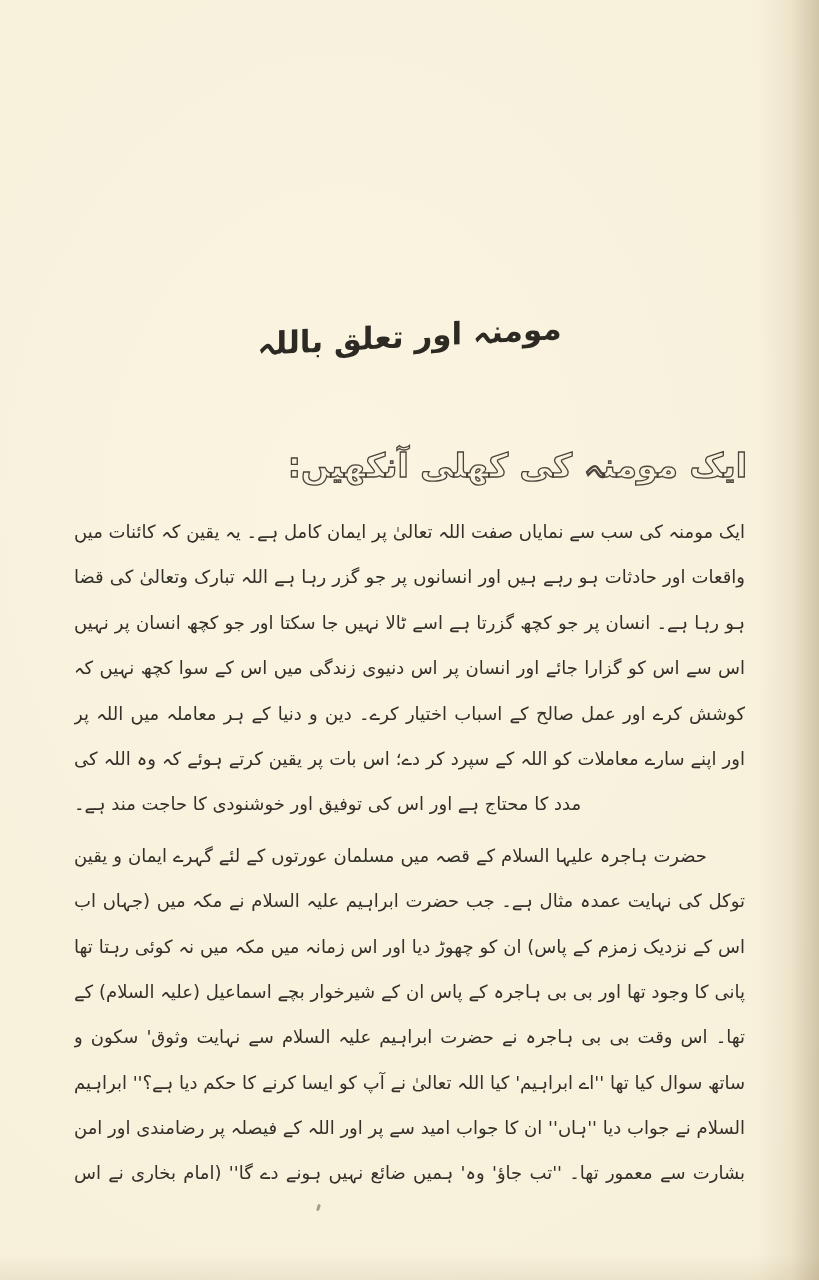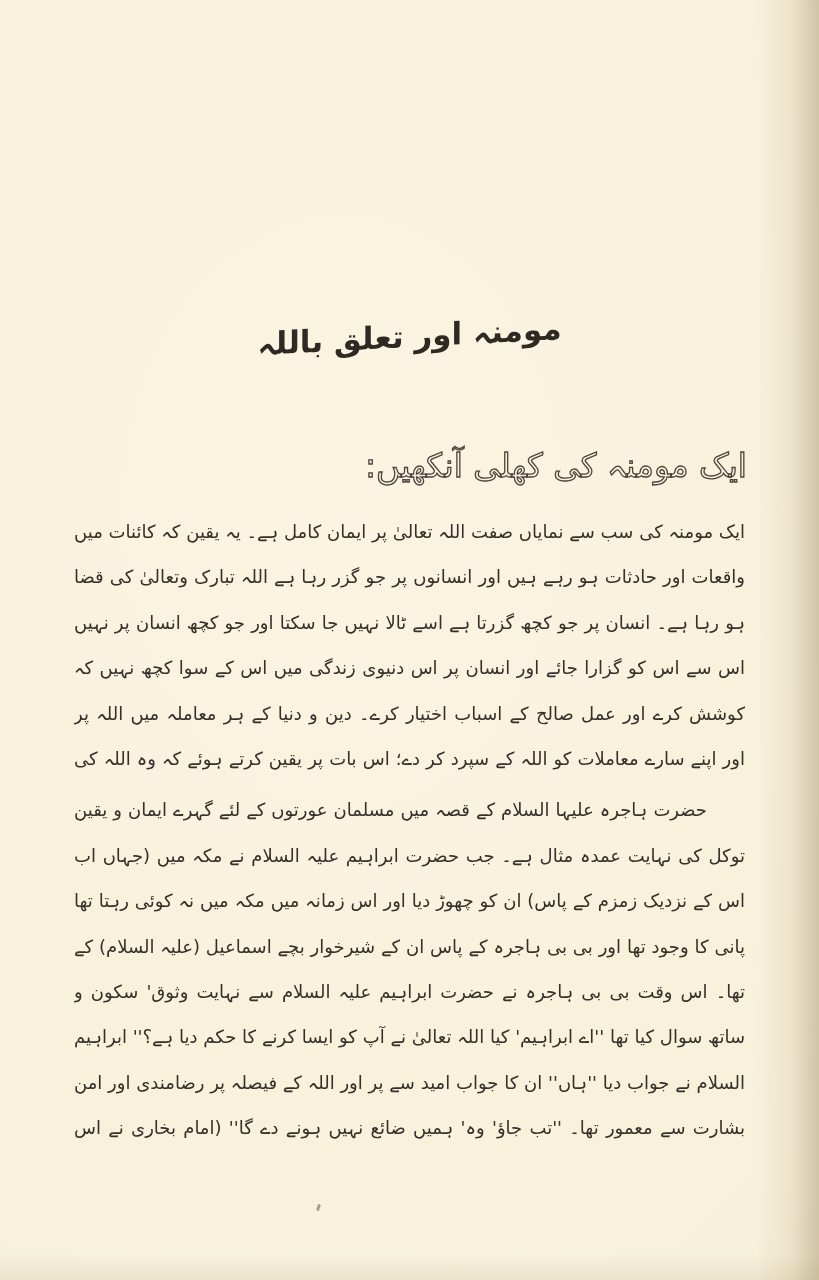--- a/index.html
+++ b/index.html
@@ -30,21 +30,21 @@
     font-size:31px;
     font-weight:bold;
     color:#2d2a24;
     transform:skewY(-3deg);
     letter-spacing:0px;
   }
   .section-heading{
     position:absolute;
     top:446px;right:72px;
     font-size:33px;
-    font-weight:normal;
+    font-weight:bold;
     color:rgba(248,241,220,0.15);
     -webkit-text-stroke:1.3px #4a453c;
     text-stroke:1.3px #4a453c;
     letter-spacing:1px;
   }
   .body-text{
     position:absolute;
     top:510px;right:74px;left:74px;
     color:#34312a;
     font-size:18px;
@@ -81,20 +81,21 @@
   <div class="section-heading">ایک مومنہ کی کھلی آنکھیں:</div>
 
   <div class="body-text">
       <div class="para">
         <div class="line">ایک مومنہ کی سب سے نمایاں صفت اللہ تعالیٰ پر ایمان کامل ہے۔ یہ یقین کہ کائنات میں جو کچھ</div>
         <div class="line">واقعات اور حادثات ہو رہے ہیں اور انسانوں پر جو گزر رہا ہے اللہ تبارک وتعالیٰ کی قضا و قدر کے تحت</div>
         <div class="line">ہو رہا ہے۔ انسان پر جو کچھ گزرتا ہے اسے ٹالا نہیں جا سکتا اور جو کچھ انسان پر نہیں گزرتا ممکن نہیں کہ</div>
         <div class="line">اس سے اس کو گزارا جائے اور انسان پر اس دنیوی زندگی میں اس کے سوا کچھ نہیں کہ وہ خیر کی راہ میں</div>
         <div class="line">کوشش کرے اور عمل صالح کے اسباب اختیار کرے۔ دین و دنیا کے ہر معاملہ میں اللہ پر توکل کرے</div>
         <div class="line">اور اپنے سارے معاملات کو اللہ کے سپرد کر دے؛ اس بات پر یقین کرتے ہوئے کہ وہ اللہ کی تائید اور</div>
+        <div class="line flush-left">مدد کا محتاج ہے اور اس کی توفیق اور خوشنودی کا حاجت مند ہے۔</div>
       </div>
       <div class="para">
         <div class="line indent">حضرت ہاجرہ علیہا السلام کے قصہ میں مسلمان عورتوں کے لئے گہرے ایمان و یقین اور</div>
         <div class="line">توکل کی نہایت عمدہ مثال ہے۔ جب حضرت ابراہیم علیہ السلام نے مکہ میں (جہاں اب کعبہ ہے</div>
         <div class="line">اس کے نزدیک زمزم کے پاس) ان کو چھوڑ دیا اور اس زمانہ میں مکہ میں نہ کوئی رہتا تھا اور نہ وہاں</div>
         <div class="line">پانی کا وجود تھا اور بی بی ہاجرہ کے پاس ان کے شیرخوار بچے اسماعیل (علیہ السلام) کے سوا کوئی نہ</div>
         <div class="line">تھا۔ اس وقت بی بی ہاجرہ نے حضرت ابراہیم علیہ السلام سے نہایت وثوق' سکون و طمانیت کے</div>
         <div class="line">ساتھ سوال کیا تھا ''اے ابراہیم' کیا اللہ تعالیٰ نے آپ کو ایسا کرنے کا حکم دیا ہے؟'' ابراہیم علیہ</div>
         <div class="line">السلام نے جواب دیا ''ہاں'' ان کا جواب امید سے پر اور اللہ کے فیصلہ پر رضامندی اور امن اور</div>
         <div class="line">بشارت سے معمور تھا۔ ''تب جاؤ' وہ' ہمیں ضائع نہیں ہونے دے گا'' (امام بخاری نے اس واقعہ</div>

